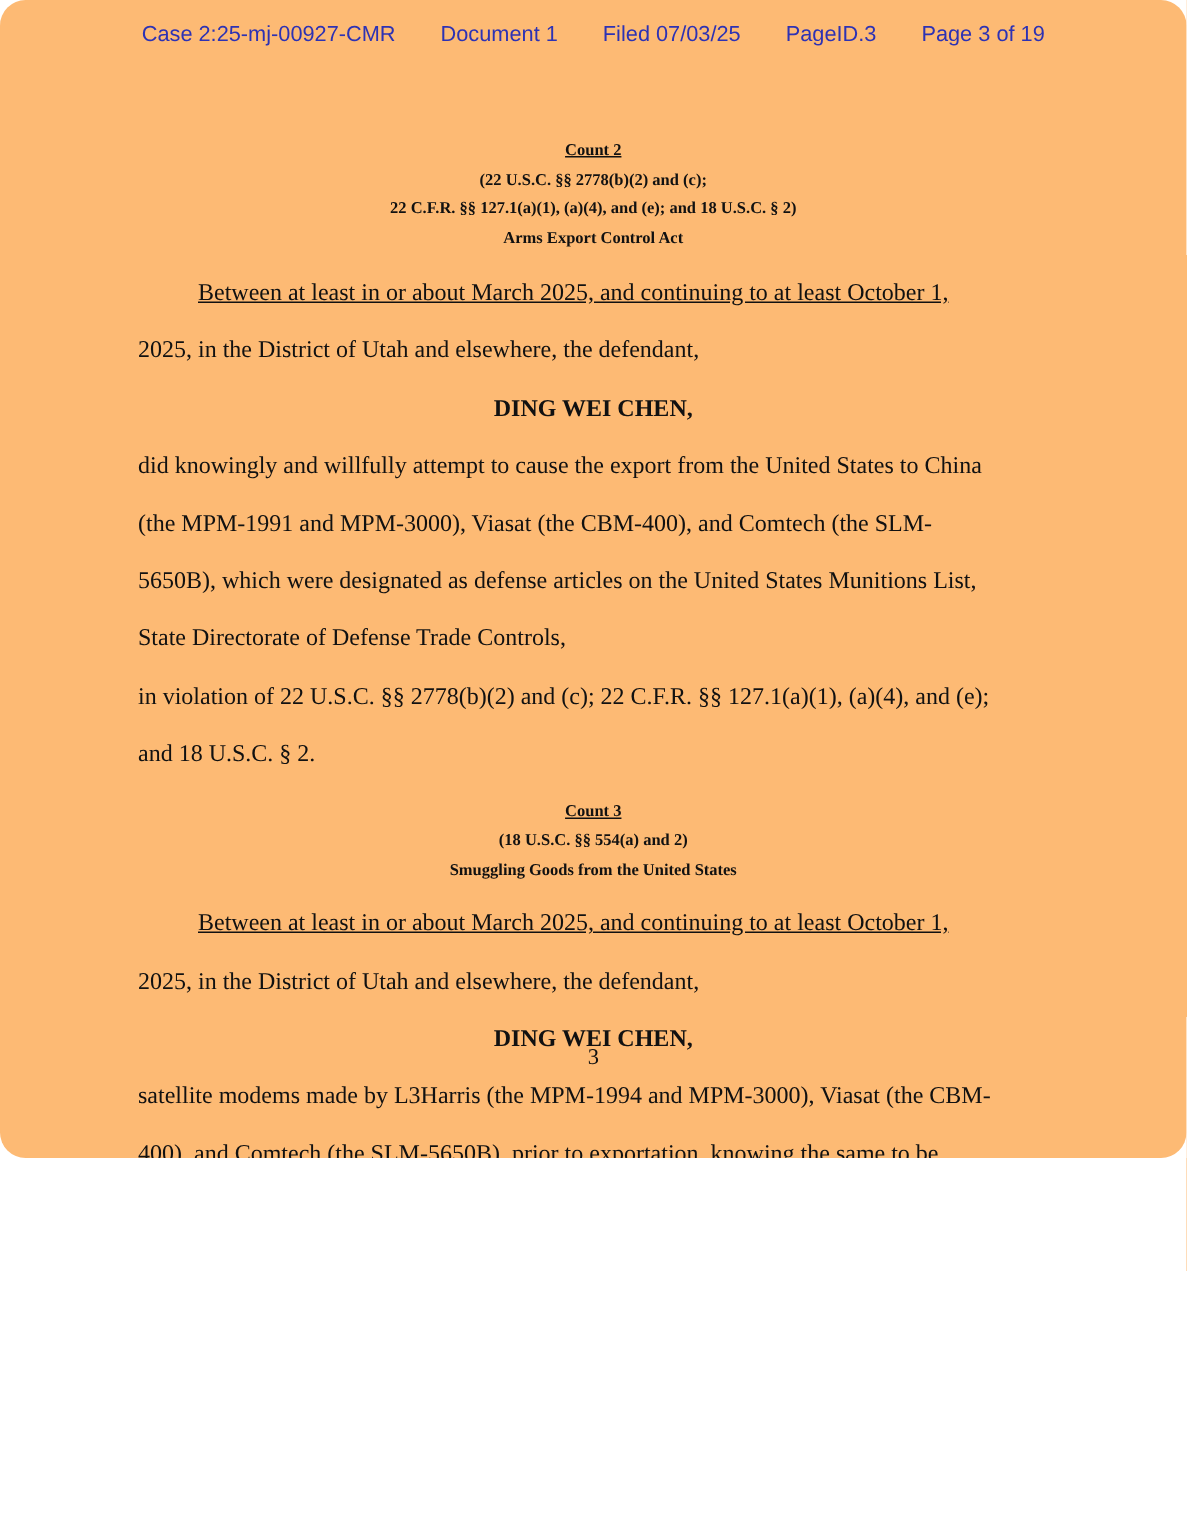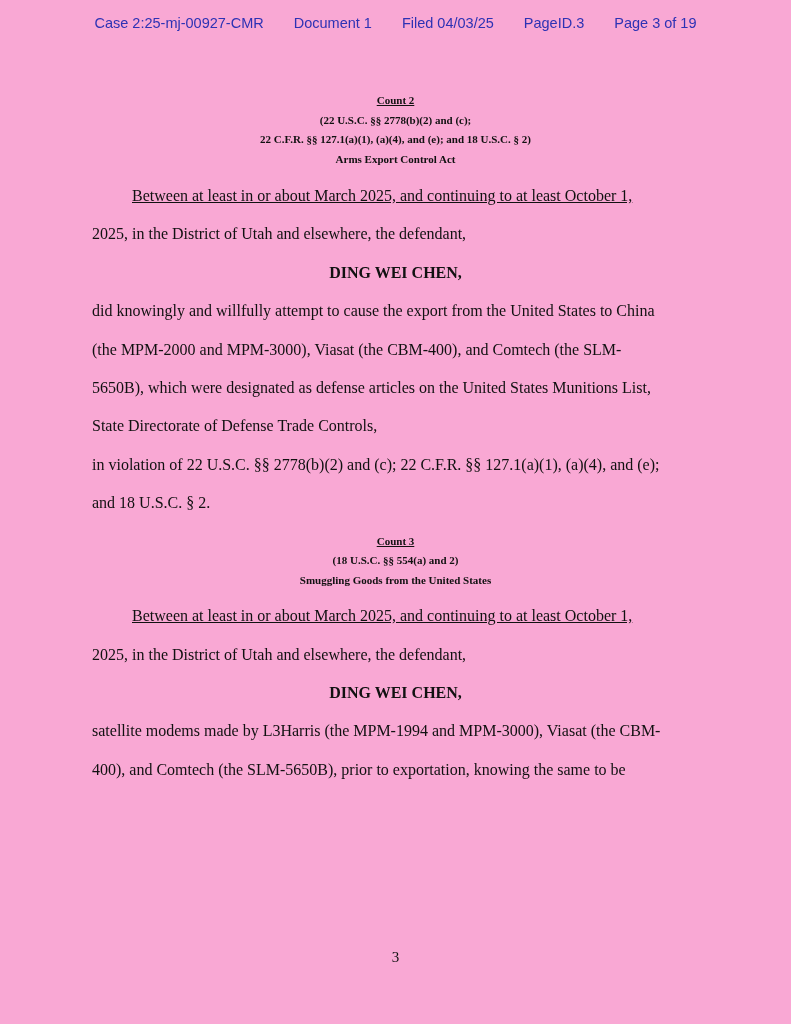--- a/index.html
+++ b/index.html
@@ -3,26 +3,27 @@
 <meta charset="utf-8">
 <style>
   html, body {
     margin: 0;
     padding: 0;
     background: #ffffff;
   }
   .page {
     position: relative;
     width: 791px;
-    height: 1024px;
+    height: 772px;
     margin: 0 auto;
-    background: #f9a8d4;
+    background: #fdba74;
     overflow: hidden;
     font-family: "Liberation Serif", serif;
     color: #111111;
+    border-radius: 17px;
   }
   .ecf-header {
     padding-top: 15px;
     display: flex;
     justify-content: center;
     gap: 30px;
     font-family: "Liberation Sans", sans-serif;
     font-size: 14.5px;
     color: #2d32b4;
     white-space: nowrap;
@@ -71,21 +72,21 @@
   }
 </style>
 </head>
 <body>
 
 <div class="page">
 
   <div class="ecf-header">
     <span>Case 2:25-mj-00927-CMR</span>
     <span>Document 1</span>
-    <span>Filed 04/03/25</span>
+    <span>Filed 07/03/25</span>
     <span>PageID.3</span>
     <span>Page 3 of 19</span>
   </div>
 
   <div class="content">
 
     <section>
       <div class="count-heading first">
         <div class="count-title">Count 2</div>
         <div>(22 U.S.C. §§ 2778(b)(2) and (c);</div>
@@ -95,21 +96,21 @@
 
       <div>
         <div class="dline indent">Between at least in or about March 2025, and continuing to at least October 1,</div>
         <div class="dline">2025, in the District of Utah and elsewhere, the defendant,</div>
       </div>
 
       <div class="dline defendant">DING WEI CHEN,</div>
 
       <div>
         <div class="dline">did knowingly and willfully attempt to cause the export from the United States to China</div>
-        <div class="dline">(the MPM-2000 and MPM-3000), Viasat (the CBM-400), and Comtech (the SLM-</div>
+        <div class="dline">(the MPM-1991 and MPM-3000), Viasat (the CBM-400), and Comtech (the SLM-</div>
         <div class="dline">5650B), which were designated as defense articles on the United States Munitions List,</div>
         <div class="dline">State Directorate of Defense Trade Controls,</div>
       </div>
 
       <div>
         <div class="dline">in violation of 22 U.S.C. §§ 2778(b)(2) and (c); 22 C.F.R. §§ 127.1(a)(1), (a)(4), and (e);</div>
         <div class="dline">and 18 U.S.C. § 2.</div>
       </div>
     </section>
 

